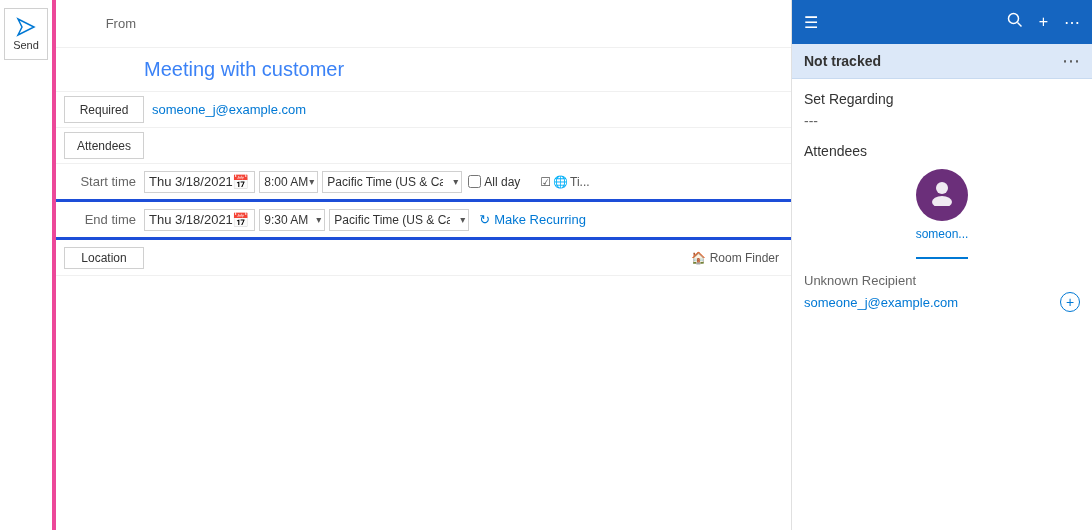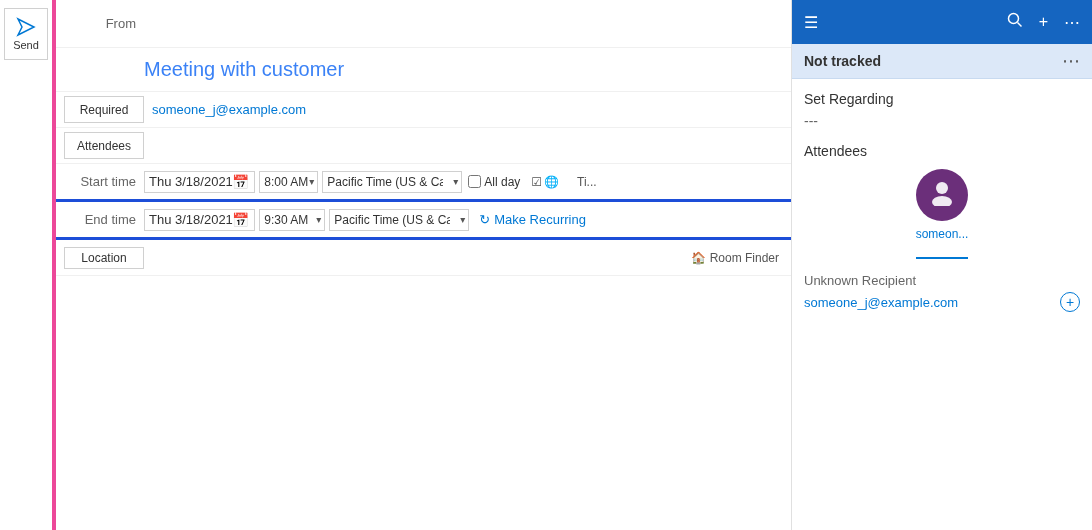--- a/index.html
+++ b/index.html
@@ -187,21 +187,21 @@
       color: #333;
       background: #fff;
       cursor: pointer;
       appearance: none;
       -webkit-appearance: none;
       max-width: 140px;
     }
     .allday-wrap {
       display: flex;
       align-items: center;
-      margin-right: 11px;
+      margin-right: 20px;
       font-size: 12px;
       color: #333;
     }
     .allday-wrap input { margin-right: 3px; }
     .teams-icon-wrap {
       display: flex;
       align-items: center;
       font-size: 12px;
       color: #555;
     }
@@ -449,21 +449,21 @@
         <option>UTC</option>
       </select>
     </div>
     <div class="allday-wrap">
       <input type="checkbox" style="">
       <span>All day</span>
     </div>
     <div class="teams-icon-wrap">
       <span>☑</span>
       <span style="margin-left:2px; color:#6264a7;">🌐</span>
-      <span style="margin-left:18px;">Ti...</span>
+      <span style="margin-left:2px;">Ti...</span>
     </div>
   </div>
 
   <div class="datetime-row">
     <div class="datetime-label">End time</div>
     <div class="date-input-wrap">
       <span class="date-text">Thu 3/18/2021</span>
       <span class="cal-icon">📅</span>
     </div>
     <div class="select-wrap">

